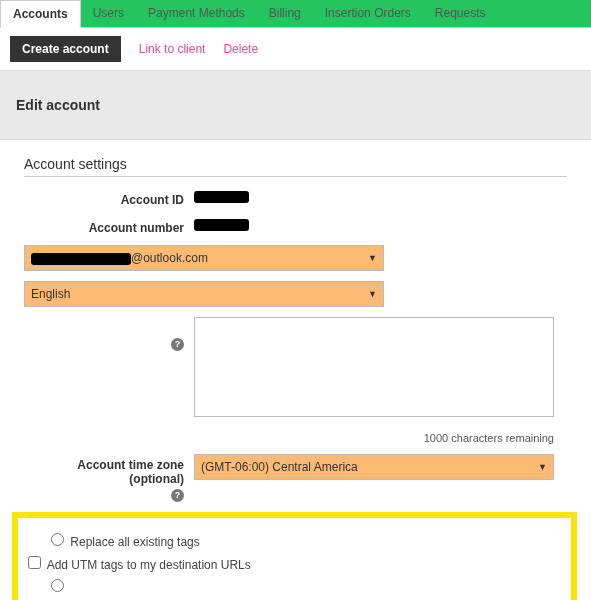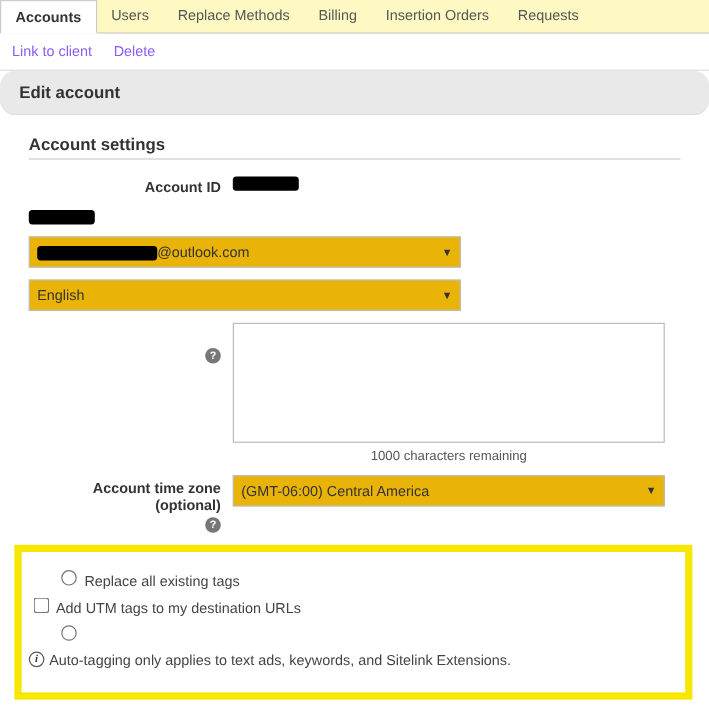--- a/index.html
+++ b/index.html
@@ -6,21 +6,21 @@
   body {
     margin: 0;
     font-family: Arial, Helvetica, sans-serif;
     font-size: 12px;
     background: #fff;
     color: #333;
     width: 591px;
   }
   .topnav {
     display: flex;
-    background: #fef9c3;
+    background: #22c55e;
     border-bottom: 1px solid #ccc;
     padding: 0;
     height: 28px;
   }
   .topnav .tab {
     padding: 6px 12px;
     color: #555;
     font-size: 12px;
     cursor: pointer;
     border-right: none;
@@ -42,34 +42,33 @@
   }
   .btn-primary {
     background: #333;
     color: #fff;
     border: none;
     padding: 6px 12px;
     font-size: 12px;
     font-weight: bold;
     cursor: pointer;
   }
-  .sublink { color: #8b5cf6; cursor: pointer; }
+  .sublink { color: #ec4899; cursor: pointer; }
   .section-header {
     background: #e9e9e9;
-    padding: 10px 16px;
+    padding: 26px 16px;
     font-size: 14px;
     font-weight: bold;
     color: #333;
     border-bottom: 1px solid #ddd;
-    border-radius: 13px;
   }
   .form-area { padding: 16px 24px; }
   .form-title {
     font-size: 14px;
-    font-weight: bold;
+    font-weight: normal;
     color: #333;
     border-bottom: 1px solid #ccc;
     padding-bottom: 4px;
     margin-bottom: 12px;
   }
   .row {
     display: flex;
     align-items: flex-start;
     margin-bottom: 10px;
   }
@@ -107,25 +106,25 @@
   input[type=text], select, textarea {
     width: 360px;
     border: 1px solid #bbb;
     padding: 5px 6px;
     font-size: 12px;
     font-family: inherit;
     background: #fff;
   }
   textarea { height: 100px; resize: none; }
   .char-remaining {
-    text-align: center;
+    text-align: right;
     font-size: 11px;
     color: #555;
     width: 360px;
-    margin-top: 2px;
+    margin-top: 12px;
   }
   .highlight-box {
     border: 6px solid #f7e600;
     padding: 10px 6px 20px 6px;
     margin-left: -12px;
     margin-right: -10px;
   }
   .opt-row {
     padding: 2px 0;
     font-size: 12px;
@@ -147,21 +146,21 @@
     margin-right: 4px;
     vertical-align: middle;
   }
   .note-row { font-size: 12px; color: #444; display: flex; align-items: flex-start; margin-top: 4px; }
   .note-text { flex: 1; }
   .contact-box {
     width: 360px;
     border: 1px solid #bbb;
     padding: 5px 6px;
     font-size: 12px;
-    background: #eab308;
+    background: #fdba74;
     display: flex;
     align-items: center;
     justify-content: space-between;
   }
   .name-box {
     width: 360px;
     border: 1px solid #bbb;
     padding: 3px 6px;
     font-size: 12px;
     background: #fff;
@@ -170,44 +169,46 @@
     height: 26px;
   }
   .caret { font-size: 9px; color: #333; }
 </style>
 </head>
 <body>
 
 <div class="topnav">
   <div class="tab active">Accounts</div>
   <div class="tab">Users</div>
-  <div class="tab">Replace Methods</div>
+  <div class="tab">Payment Methods</div>
   <div class="tab">Billing</div>
   <div class="tab">Insertion Orders</div>
   <div class="tab">Requests</div>
 </div>
 
 <div class="subnav">
+  <button class="btn-primary">Create account</button>
   <span class="sublink">Link to client</span>
   <span class="sublink">Delete</span>
 </div>
 
 <div class="section-header">Edit account</div>
 
 <div class="form-area">
   <div class="form-title">Account settings</div>
 
   <div class="row">
     <div class="label">Account ID</div>
     <div class="control">
       <span class="redacted" style="width:55px;"></span>
     </div>
   </div>
 
   <div class="row">
+    <div class="label">Account number</div>
     <div class="control">
       <span class="redacted" style="width:55px;"></span>
     </div>
   </div>
 
 
   <div class="row">
     <div class="control">
       <div class="contact-box">
         <span>

